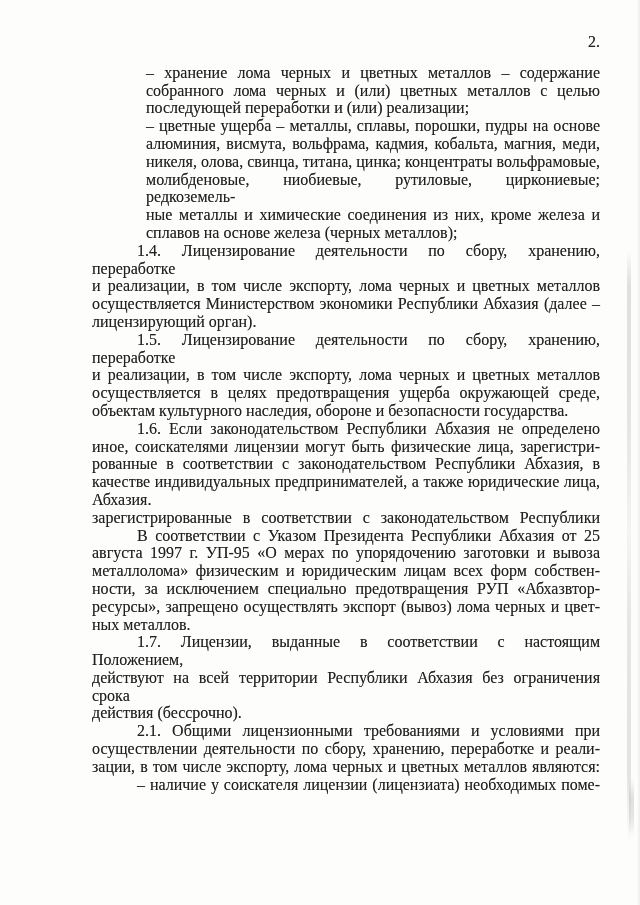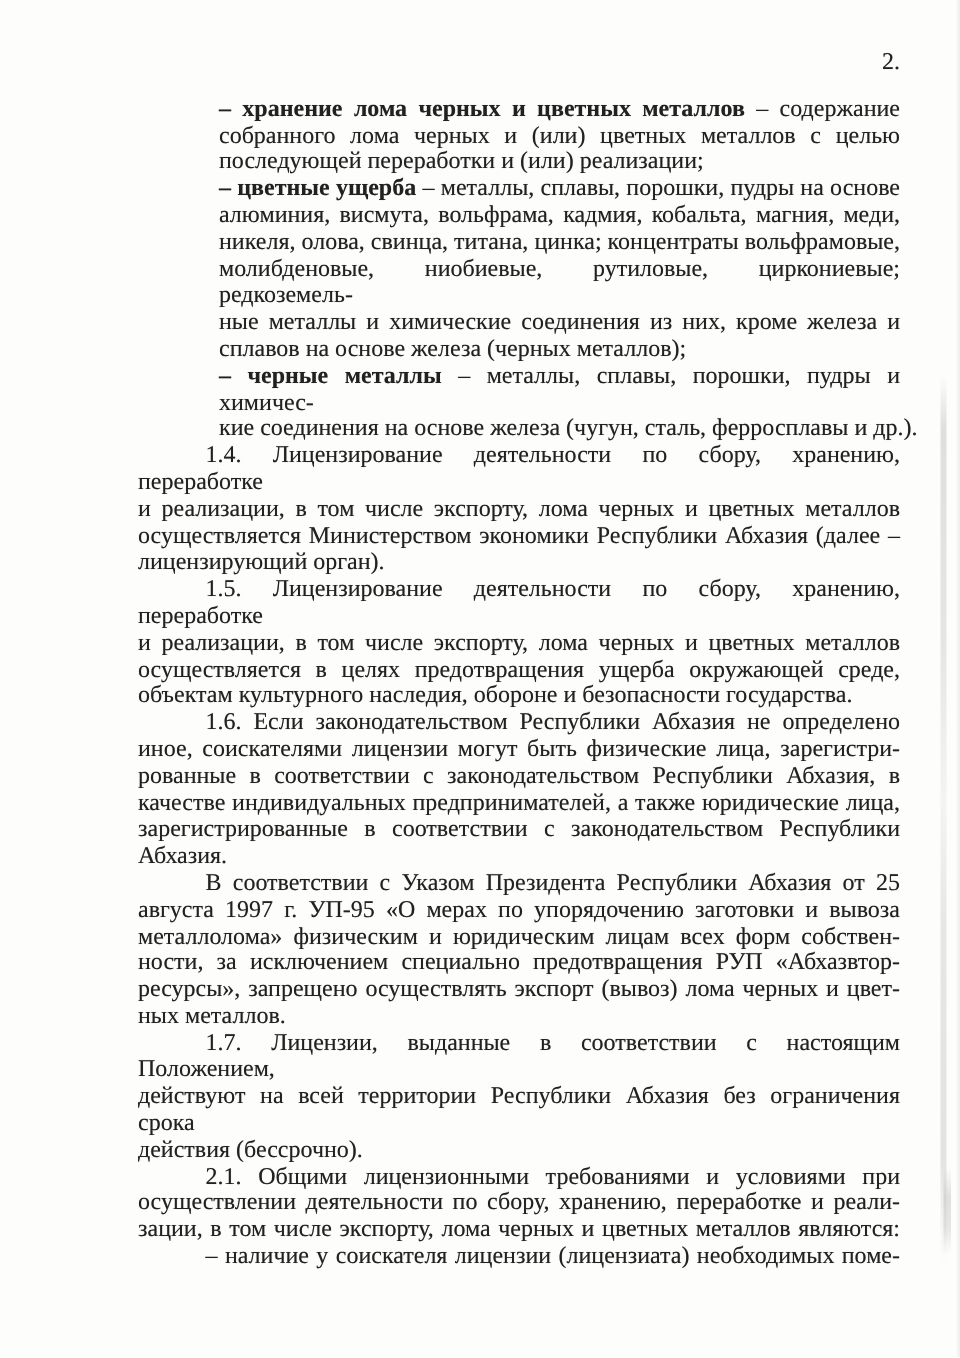--- a/index.html
+++ b/index.html
@@ -31,21 +31,21 @@
   .para { margin: 0; }
   .line {
     text-align: justify;
     text-align-last: justify;
     text-justify: inter-word;
   }
   .line.end {
     text-align-last: left;
     white-space: nowrap;
   }
-  .bold, .para.heading { font-weight: bold; }
+  .bold, .para.heading { font-weight: normal; }
   .para.definition { margin-left: 54px; }
   .para.body .line.first { text-indent: 45px; }
   .para.heading {
     margin: 13px 0 13px 45px;
   }
   .para.bullet { margin-left: 51px; }
   .para.bullet .line.first { text-indent: -6px; }
   
   .artifact-streak {
     position: absolute;
@@ -100,43 +100,39 @@
         <div class="line end"><span>последующей переработки и (или) реализации;</span></div>
       </div>
       <div class="para definition">
         <div class="line first"><span class="bold">– цветные ущерба</span><span> – металлы, сплавы, порошки, пудры на основе</span></div>
         <div class="line"><span>алюминия, висмута, вольфрама, кадмия, кобальта, магния, меди,</span></div>
         <div class="line"><span>никеля, олова, свинца, титана, цинка; концентраты вольфрамовые,</span></div>
         <div class="line"><span>молибденовые, ниобиевые, рутиловые, циркониевые; редкоземель-</span></div>
         <div class="line"><span>ные металлы и химические соединения из них, кроме железа и</span></div>
         <div class="line end"><span>сплавов на основе железа (черных металлов);</span></div>
       </div>
-      <div class="para definition">
-        <div class="line first"><span class="bold">– черные металлы</span><span> – металлы, сплавы, порошки, пудры и химичес-</span></div>
-        <div class="line end"><span>кие соединения на основе железа (чугун, сталь, ферросплавы и др.).</span></div>
-      </div>
       <div class="para body">
         <div class="line first"><span>1.4. Лицензирование деятельности по сбору, хранению, переработке</span></div>
         <div class="line"><span>и реализации, в том числе экспорту, лома черных и цветных металлов</span></div>
         <div class="line"><span>осуществляется Министерством экономики Республики Абхазия (далее –</span></div>
         <div class="line end"><span>лицензирующий орган).</span></div>
       </div>
       <div class="para body">
         <div class="line first"><span>1.5. Лицензирование деятельности по сбору, хранению, переработке</span></div>
         <div class="line"><span>и реализации, в том числе экспорту, лома черных и цветных металлов</span></div>
         <div class="line"><span>осуществляется в целях предотвращения ущерба окружающей среде,</span></div>
         <div class="line end"><span>объектам культурного наследия, обороне и безопасности государства.</span></div>
       </div>
       <div class="para body">
         <div class="line first"><span>1.6. Если законодательством Республики Абхазия не определено</span></div>
         <div class="line"><span>иное, соискателями лицензии могут быть физические лица, зарегистри-</span></div>
         <div class="line"><span>рованные в соответствии с законодательством Республики Абхазия, в</span></div>
         <div class="line"><span>качестве индивидуальных предпринимателей, а также юридические лица,</span></div>
+        <div class="line end"><span>Абхазия.</span></div>
         <div class="line"><span>зарегистрированные в соответствии с законодательством Республики</span></div>
-        <div class="line end"><span>Абхазия.</span></div>
       </div>
       <div class="para body">
         <div class="line first"><span>В соответствии с Указом Президента Республики Абхазия от 25</span></div>
         <div class="line"><span>августа 1997 г. УП-95 «О мерах по упорядочению заготовки и вывоза</span></div>
         <div class="line"><span>металлолома» физическим и юридическим лицам всех форм собствен-</span></div>
         <div class="line"><span>ности, за исключением специально предотвращения РУП «Абхазвтор-</span></div>
         <div class="line"><span>ресурсы», запрещено осуществлять экспорт (вывоз) лома черных и цвет-</span></div>
         <div class="line end"><span>ных металлов.</span></div>
       </div>
       <div class="para body">

